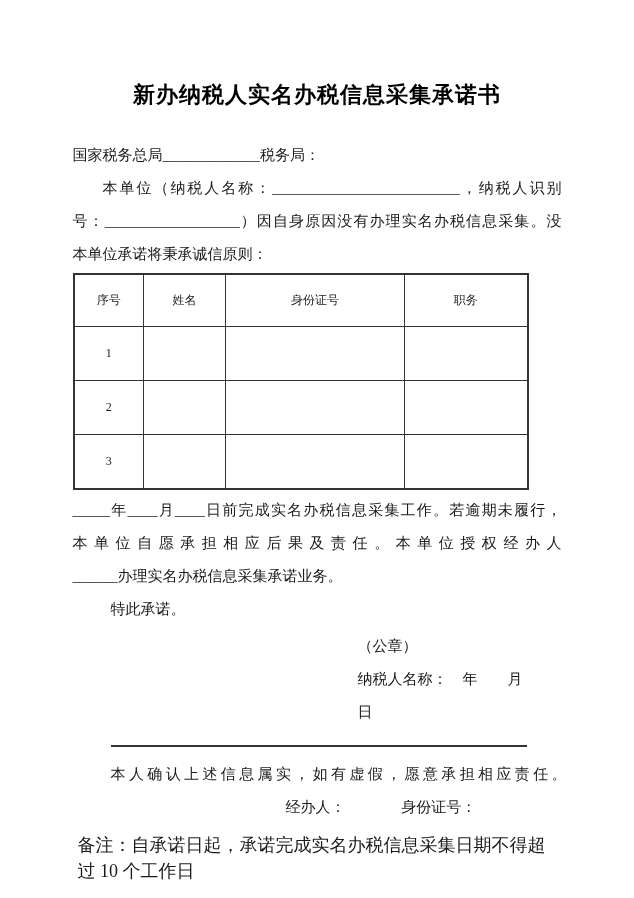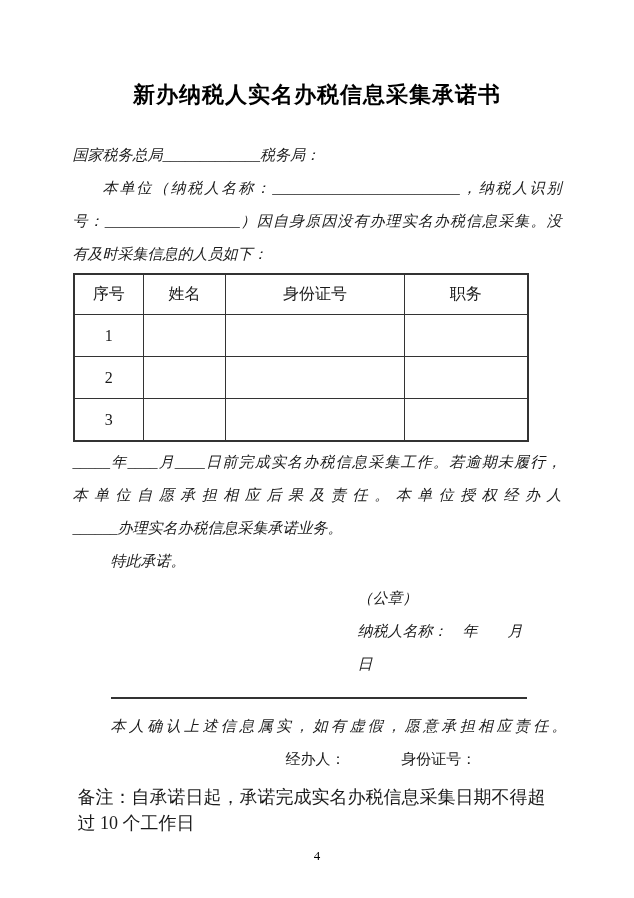--- a/index.html
+++ b/index.html
@@ -18,39 +18,39 @@
   .title {
     margin:0 0 32px 0;
     font-family:"Liberation Sans","DejaVu Sans",sans-serif;
     font-size:22px;
     line-height:24px;
     font-weight:700;
     text-align:center;
     letter-spacing:1px;
     color:#000;
   }
-  .ln { line-height:33px; min-height:33px; white-space:normal;font-style:italic; }
+  .ln { line-height:33px; min-height:33px; white-space:normal; }
   .stretch { text-align:justify; text-align-last:justify; }
   .indent { text-indent:30px; }
   .indent-lg { text-indent:38px; }
 
   table.person-table {
     border-collapse:collapse;
     table-layout:fixed;
     width:454px;
     margin:2px 0 4px 0;
     border:2px solid #333;
   }
   table.person-table th, table.person-table td {
     border:1px solid #333;
-    padding:4px;
+    padding:10px;
     text-align:center;
     vertical-align:middle;
     font-weight:normal;
-    font-size:16px;
+    font-size:12px;
     color:#1a1a1a;
   }
   table.person-table th { height:31px; }
   table.person-table td { height:33px; }
 
   .seal-block { margin-left:285px; margin-top:4px; }
   .divider {
     height:0;
     border-top:2px solid #333;
     width:416px;
@@ -78,21 +78,21 @@
 <body>
 
 <div class="page">
 
   <h1 class="title">新办纳税人实名办税信息采集承诺书</h1>
 
   <div class="ln">国家税务总局_____________税务局：</div>
 
   <div class="ln indent stretch">本单位（纳税人名称：_________________________，纳税人识别</div>
   <div class="ln stretch">号：__________________）因自身原因没有办理实名办税信息采集。没</div>
-  <div class="ln">有及时采集信息的人员如下：</div>
+  <div class="ln">本单位承诺将秉承诚信原则：</div>
 
   <table class="person-table">
     <colgroup>
       <col style="width:70px">
         <col style="width:82px">
         <col style="width:179px">
         <col style="width:123px">
     </colgroup>
     <tbody>
       <tr>

